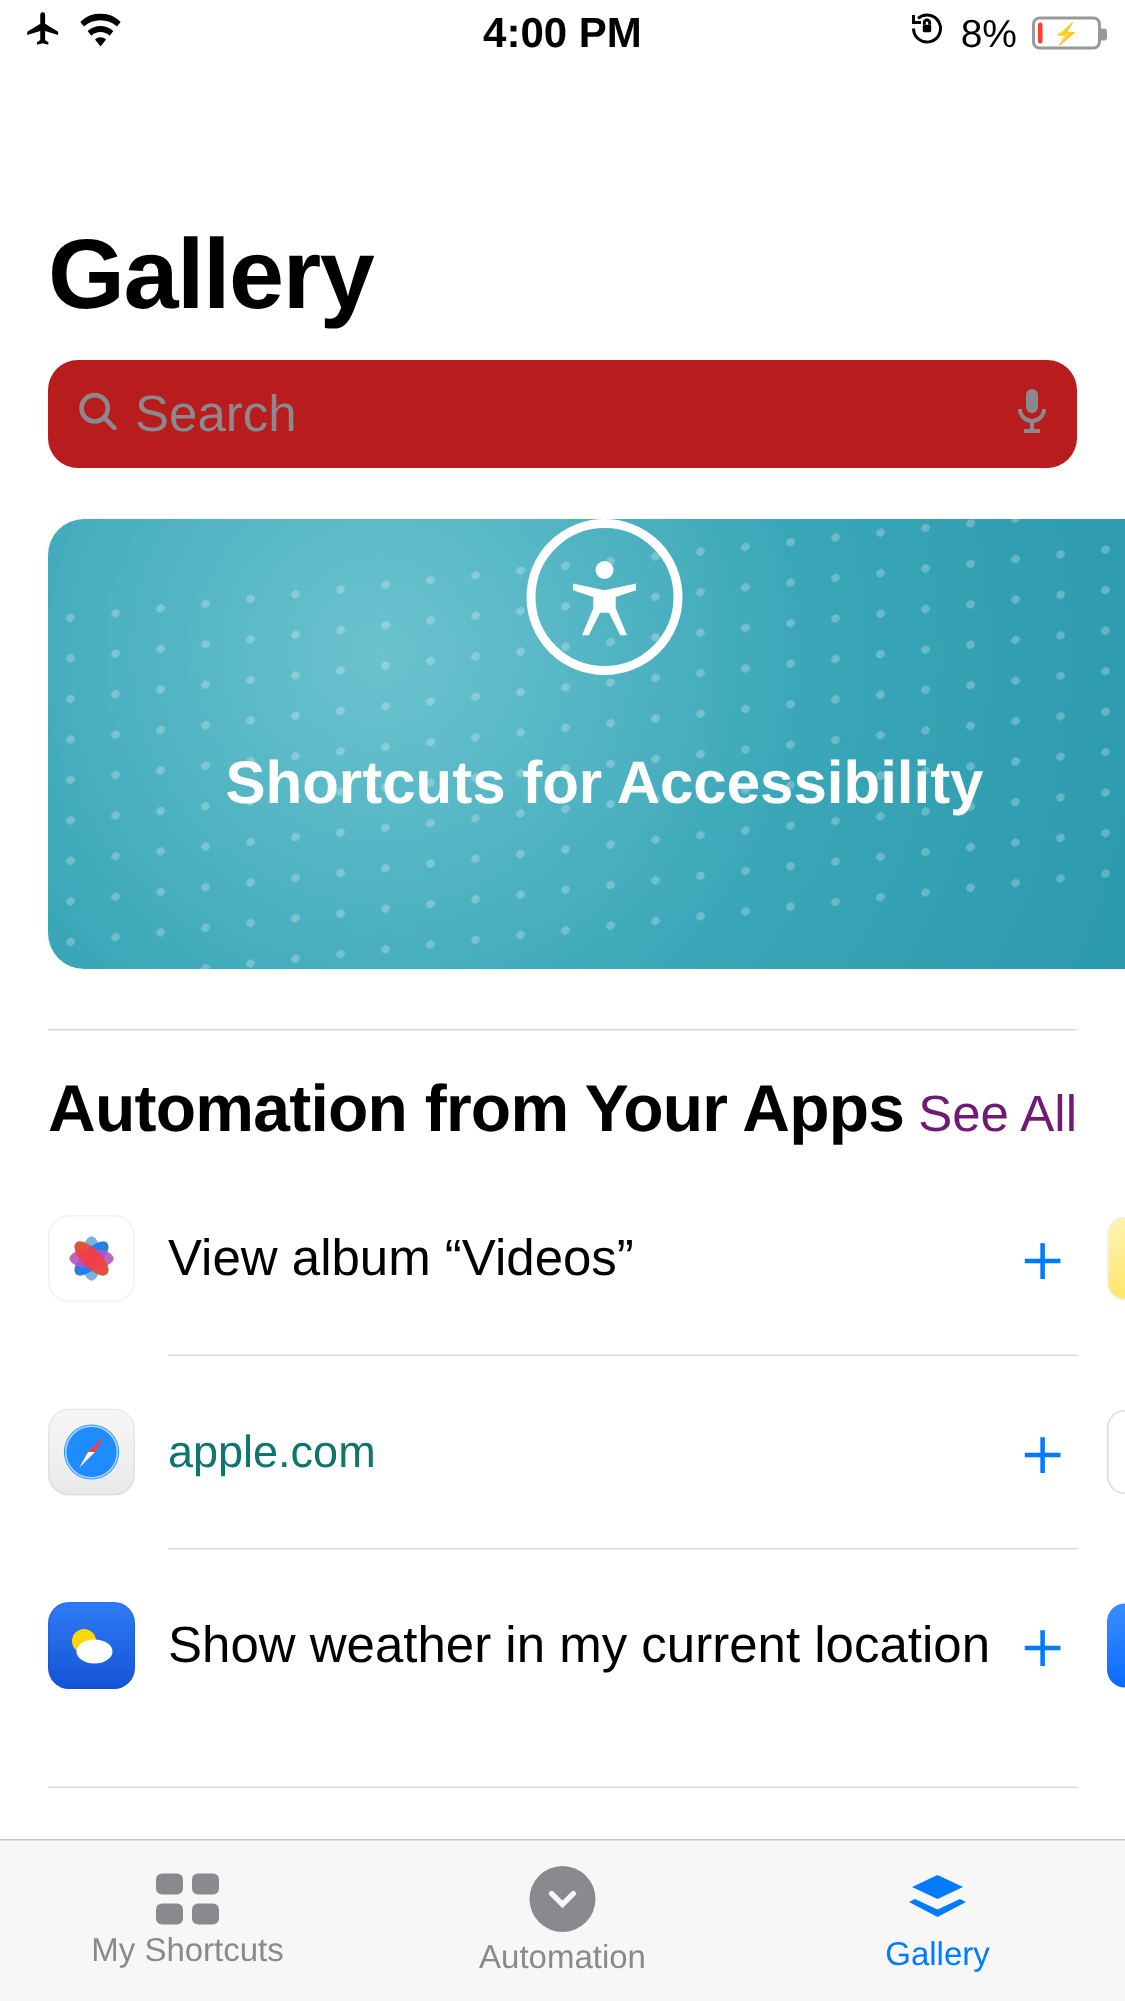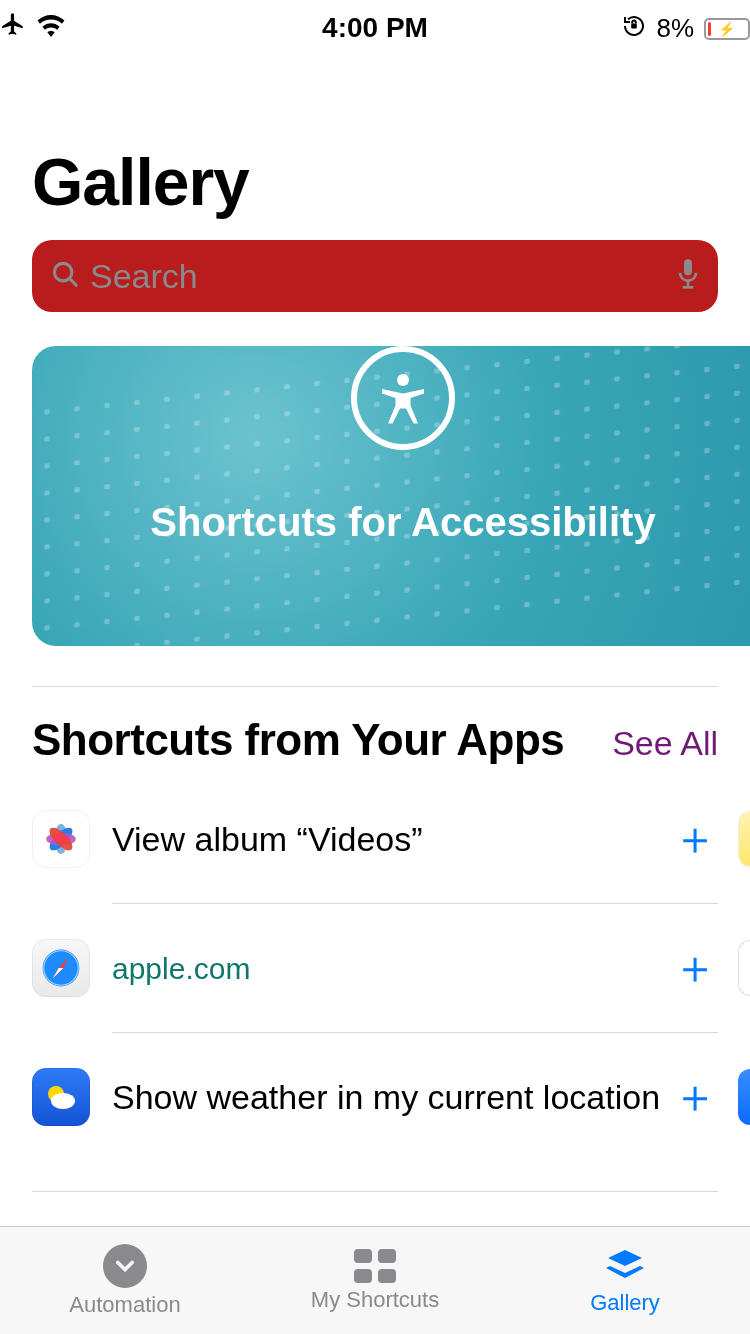--- a/index.html
+++ b/index.html
@@ -10,23 +10,23 @@
     font-family: -apple-system, "SF Pro Text", "Helvetica Neue", Arial, sans-serif;
     position: relative;
     overflow: hidden;
     color: #000;
   }
 
   
   .status-bar {
     height: 44px;
     display: flex;
-    align-items: flex-end;
+    align-items: center;
     justify-content: space-between;
-    padding: 0 0;
+    padding: 0 16px;
     font-size: 28px;
     font-weight: 600;
   }
   .status-left, .status-right { display: flex; align-items: center; gap: 10px; }
   .status-center { position: absolute; left: 0; right: 0; text-align: center; font-size: 28px; font-weight: 600; pointer-events: none;}
   .airplane-icon { display:inline-block; }
   .battery-box {
     display: inline-flex; align-items:center; gap:4px;
   }
   .battery-shell {
@@ -233,21 +233,21 @@
         </svg>
     </div>
     <div class="featured-title">Shortcuts for Accessibility</div>
   </div>
   <div class="featured-peek"></div>
 </div>
 
 <div class="divider"></div>
 
 <div class="section-header">
-  <div class="section-title">Shortcuts from Your Apps</div>
+  <div class="section-title">Automation from Your Apps</div>
   <div class="see-all">See All</div>
 </div>
 
 <div class="list">
   <div class="row">
     <div class="app-icon">
       <svg width="42" height="42" viewBox="0 0 40 40">
         <g transform="translate(20 20)">
           <ellipse rx="6" ry="14" fill="#ff2d55" opacity=".85" transform="rotate(0)"></ellipse>
           <ellipse rx="6" ry="14" fill="#ff9500" opacity=".85" transform="rotate(45)"></ellipse>
@@ -302,36 +302,36 @@
 
 <div class="list-bottom-divider"></div>
 
 <div class="section-header cut">
   <div class="section-title cut-title">Great Shortcuts for Siri</div>
   <div class="see-all">See All</div>
 </div>
 
 <div class="tabbar">
   <div class="tab">
-    <div class="clock-ic">
-      <svg width="24" height="24" viewBox="0 0 20 20" fill="none" stroke="#f7f7f8" stroke-width="3" stroke-linecap="round">
-          <polyline points="4,7 10,13 16,7"></polyline>
-        </svg>
-    </div>
-    <div class="tab-label">Automation</div>
-  </div>
-  <div class="tab">
     <div class="grid4">
         <span></span>
         <span></span>
         <span></span>
         <span></span>
       </div>
     <div class="tab-label">My Shortcuts</div>
   </div>
+  <div class="tab">
+    <div class="clock-ic">
+      <svg width="24" height="24" viewBox="0 0 20 20" fill="none" stroke="#f7f7f8" stroke-width="3" stroke-linecap="round">
+          <polyline points="4,7 10,13 16,7"></polyline>
+        </svg>
+    </div>
+    <div class="tab-label">Automation</div>
+  </div>
   <div class="tab active">
     <span>
       <svg width="46" height="40" viewBox="0 0 46 40">
           <path d="M23 4 L40 12 L23 20 L6 12 Z" fill="#007aff"></path>
           <path d="M8 20 L23 27 L38 20 L42 22 L23 32 L4 22 Z" fill="#007aff"></path>
         </svg>
     </span>
     <div class="tab-label">Gallery</div>
   </div>
 </div>

